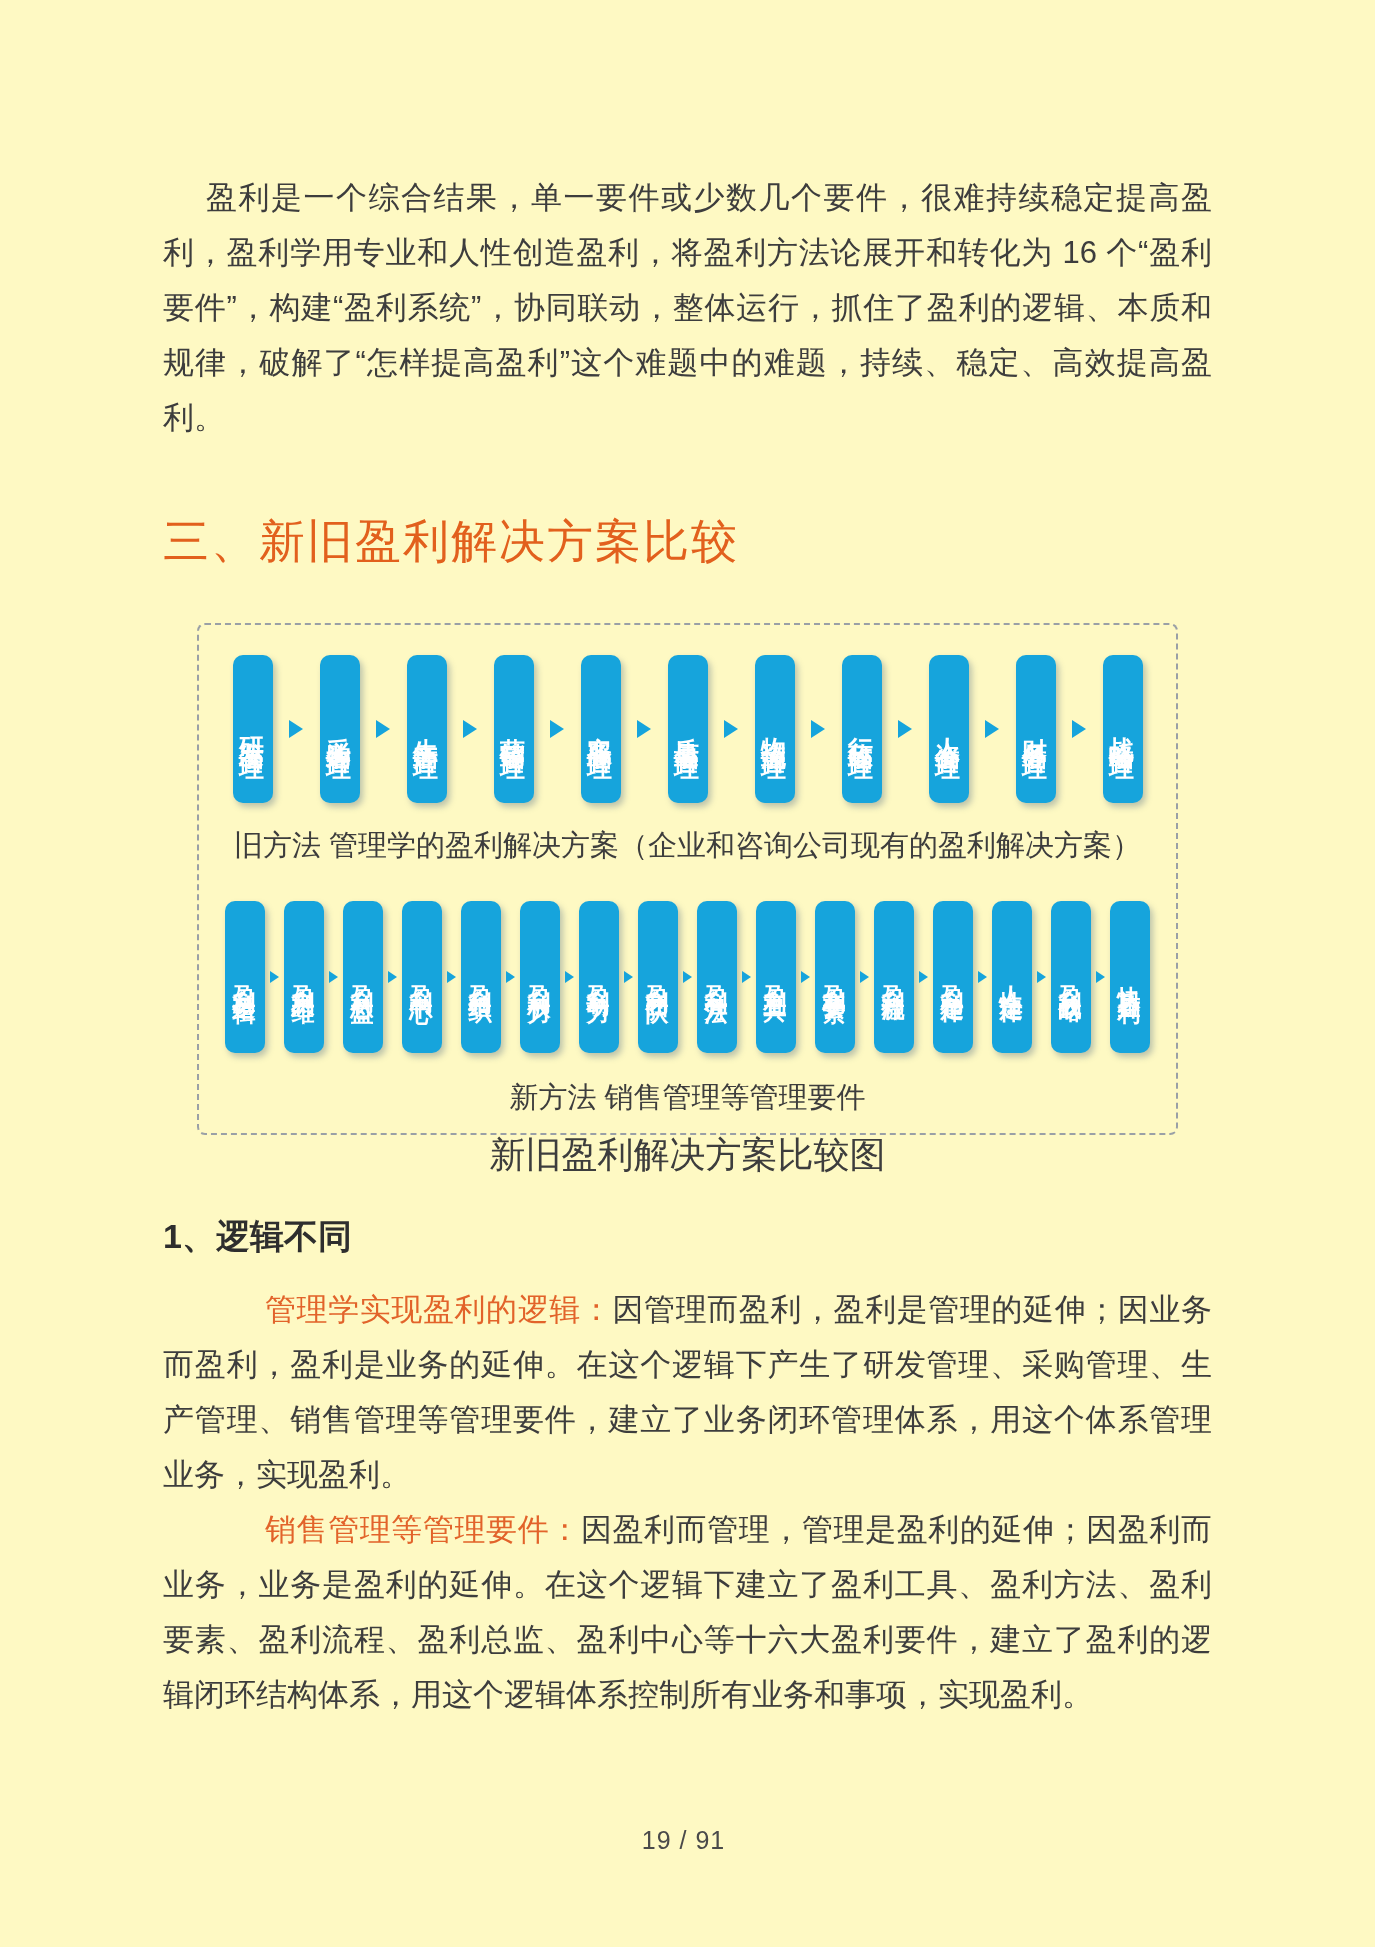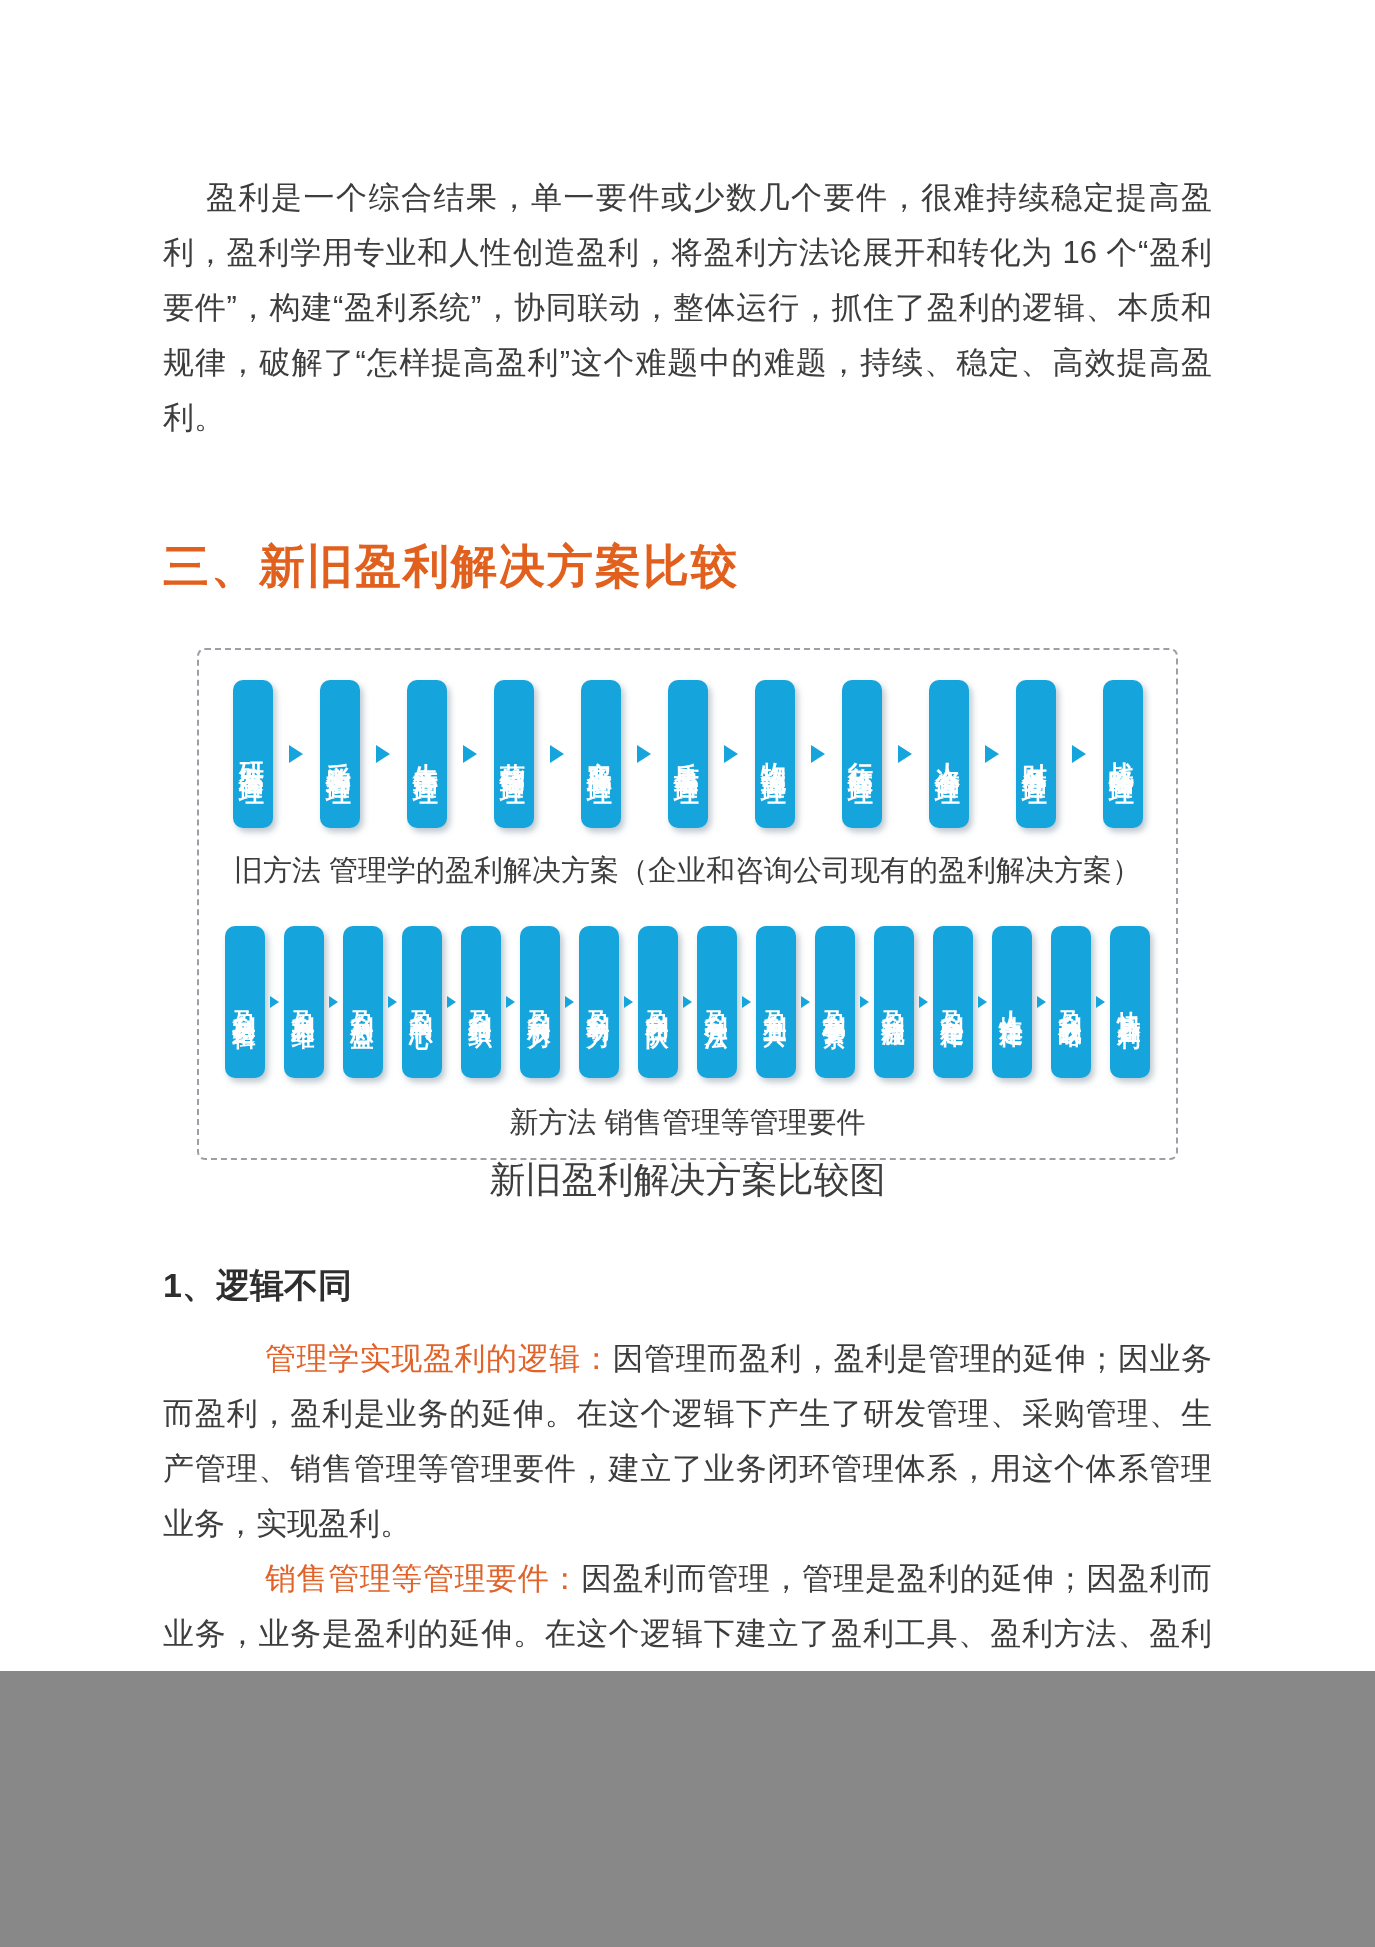--- a/index.html
+++ b/index.html
@@ -1,40 +1,40 @@
 <!DOCTYPE html>
 <html lang="zh"><head>
 <meta charset="utf-8">
 <style>
   html,body{margin:0;padding:0;background:#888;}
   .page{
     position:relative;
-    width:1375px;height:1671px;
+    width:1375px;height:1947px;
     margin:0 auto;
-    background:#ffffff;
+    background:#fef9c3;
     font-family:"Liberation Sans","DejaVu Sans",sans-serif;
     color:#3a3a3a;
     overflow:hidden;
   }
   .content{padding:0 163px;}
   
   .para{
     font-size:31px;line-height:55px;
     text-align:justify;
     color:#3d3d3d;
     margin:0;
   }
   .para.first{margin-top:170px;text-indent:43px;}
   .para.indent3{text-indent:102px;}
   .lead-label{color:#e2632a;}
   
   .h2{
-    margin:95px 0 0 0;
+    margin:70px 0 0 0;
     font-size:46px;line-height:52px;
-    font-weight:bold;
+    font-weight:normal;
     color:#e2601d;
     letter-spacing:2px;
   }
   
   .diagram{
     margin:56px 34px 0 34px;
     border:2px dashed #9aa0a6;
     border-radius:8px;
     padding:30px 0 16px 0;
     box-sizing:border-box;
@@ -73,21 +73,21 @@
   }
   .cap-old{margin-top:22px;text-align:center;}
   .row-new{margin-top:36px;}
   .cap-new{margin-top:24px;}
   .fig-caption{
     text-align:center;
     font-size:36px;line-height:40px;
     color:#3d3d3d;
   }
   .h3{
-    margin:66px 0 0 0;
+    margin:42px 0 0 0;
     font-size:34px;line-height:38px;
     font-weight:bold;
     color:#2e2e2e;
   }
   .p-logic1{margin-top:27px;}
   .footer{
     position:absolute;
     left:0;right:8px;
     top:1826px;
     text-align:center;

